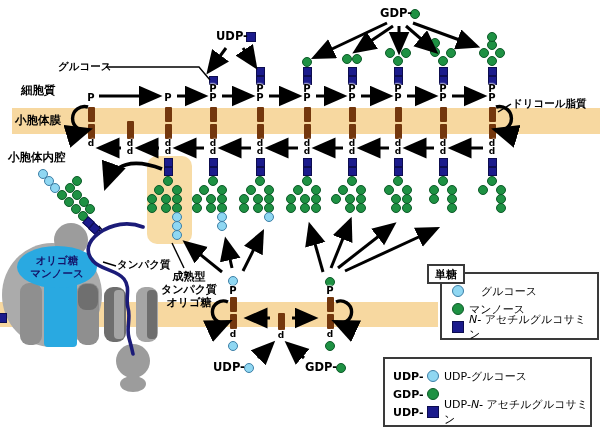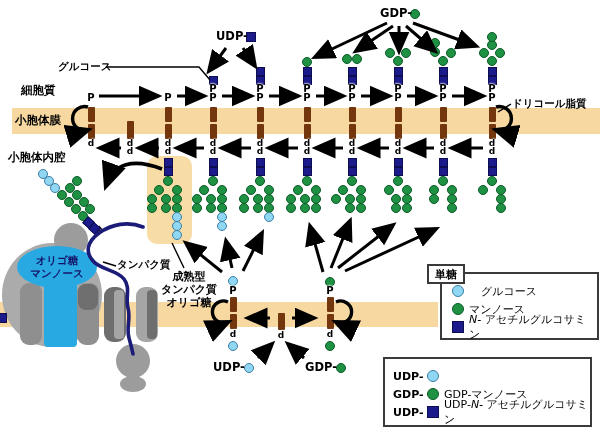--- a/index.html
+++ b/index.html
@@ -351,25 +351,25 @@
         </div>
       </div>
   </div>
   <div class="legendtab" style="left:427px;top:264px;width:34px;height:16px;font-size:11px;">単糖</div>
 
   <div class="legendbox" id="legend2" style="left:383px;top:357px;width:205px;height:66px;">
     <div id="legend2-items" style="position:absolute;left:8px;top:8px;right:2px;">
         <div class="legend-item" style="height: 18px;">
           <span class="pfx">UDP-</span>
           <span class="ic glc circle" style="background: rgb(143, 215, 242); border: 1px solid rgb(61, 127, 166);"></span>
+          <span><span>UDP-グルコース</span></span>
         </div>
         <div class="legend-item" style="height: 18px;">
           <span class="pfx">GDP-</span>
           <span class="ic man circle" style="background: rgb(30, 145, 67); border: 1px solid rgb(12, 90, 40);"></span>
-          <span><span>GDP-マンノース</span></span>
         </div>
         <div class="legend-item" style="height: 18px;">
           <span class="pfx">UDP-</span>
           <span class="ic gn" style="background: rgb(27, 27, 140); border: 1px solid rgb(13, 13, 80);"></span>
           <span><span>UDP-</span><span class="it">N-</span><span> アセチルグルコサミン</span></span>
         </div>
       </div>
   </div>
 
 </div>

